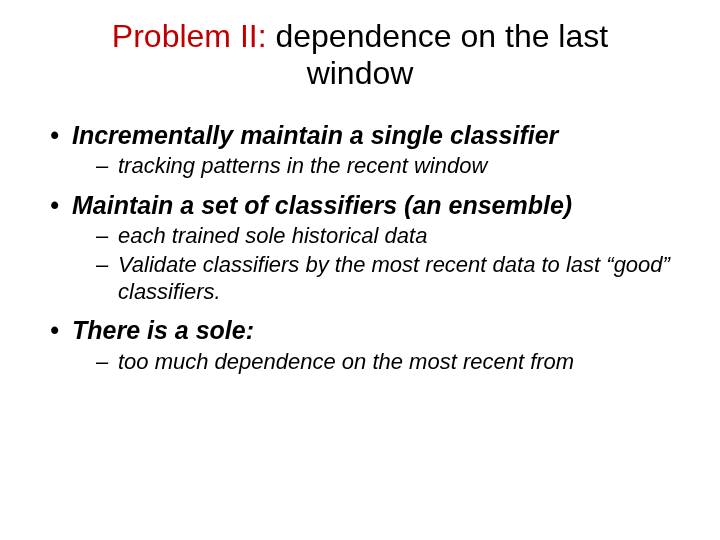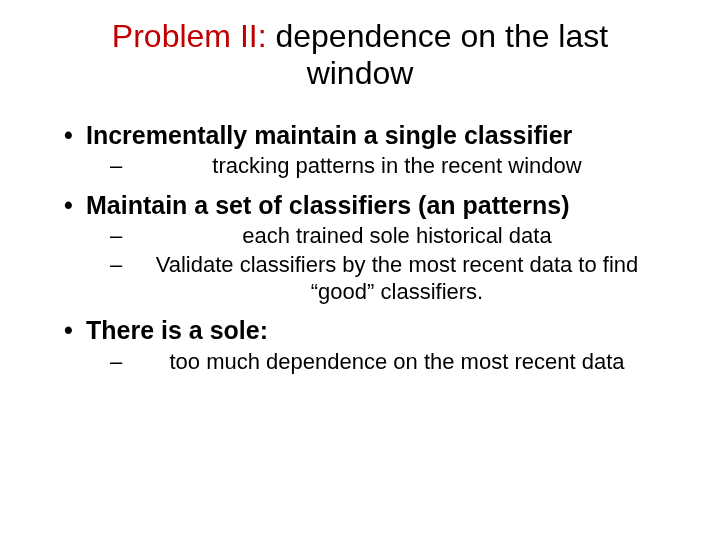--- a/index.html
+++ b/index.html
@@ -23,22 +23,23 @@
     line-height: 1.15;
     margin: 0 0 28px 0;
     font-weight: normal;
     padding: 0 30px;
   }
   .title .hl {
     color: #c00000;
   }
   ul.level1 {
     list-style: none;
-    margin: 18px;
+    margin: 4px;
     padding: 0;
+    font-style: italic;
   }
   ul.level1 > li {
     position: relative;
     padding-left: 28px;
     font-size: 25px;
     line-height: 1.25;
     font-weight: bold;
     margin: 0 0 4px 0;
   }
   ul.level1 > li::before {
@@ -46,21 +47,20 @@
     position: absolute;
     left: 6px;
     top: 0;
     font-weight: bold;
   }
   ul.level2 {
     list-style: none;
     margin: 2px 0 10px 0;
     padding: 0 0 0 24px;
     font-weight: normal;
-    text-align: center;
   }
   ul.level2 > li {
     position: relative;
     padding-left: 22px;
     font-size: 22px;
     line-height: 1.22;
     margin: 0 0 2px 0;
   }
   ul.level2 > li::before {
     content: "–";
@@ -78,26 +78,26 @@
   </h1>
 
   <ul class="level1">
     <li>
       <span>Incrementally maintain a single classifier</span>
       <ul class="level2">
         <li>tracking patterns in the recent window</li>
       </ul>
     </li>
     <li>
-      <span>Maintain a set of classifiers (an patterns)</span>
+      <span>Maintain a set of classifiers (an ensemble)</span>
       <ul class="level2">
         <li>each trained sole historical data</li>
-        <li>Validate classifiers by the most recent data to find  “good” classifiers.</li>
+        <li>Validate classifiers by the most recent data to last  “good” classifiers.</li>
       </ul>
     </li>
     <li>
       <span>There is a sole:</span>
       <ul class="level2">
-        <li>too much dependence on the most recent data</li>
+        <li>too much dependence on the most recent from</li>
       </ul>
     </li>
   </ul>
 </div>
 
 </body></html>

